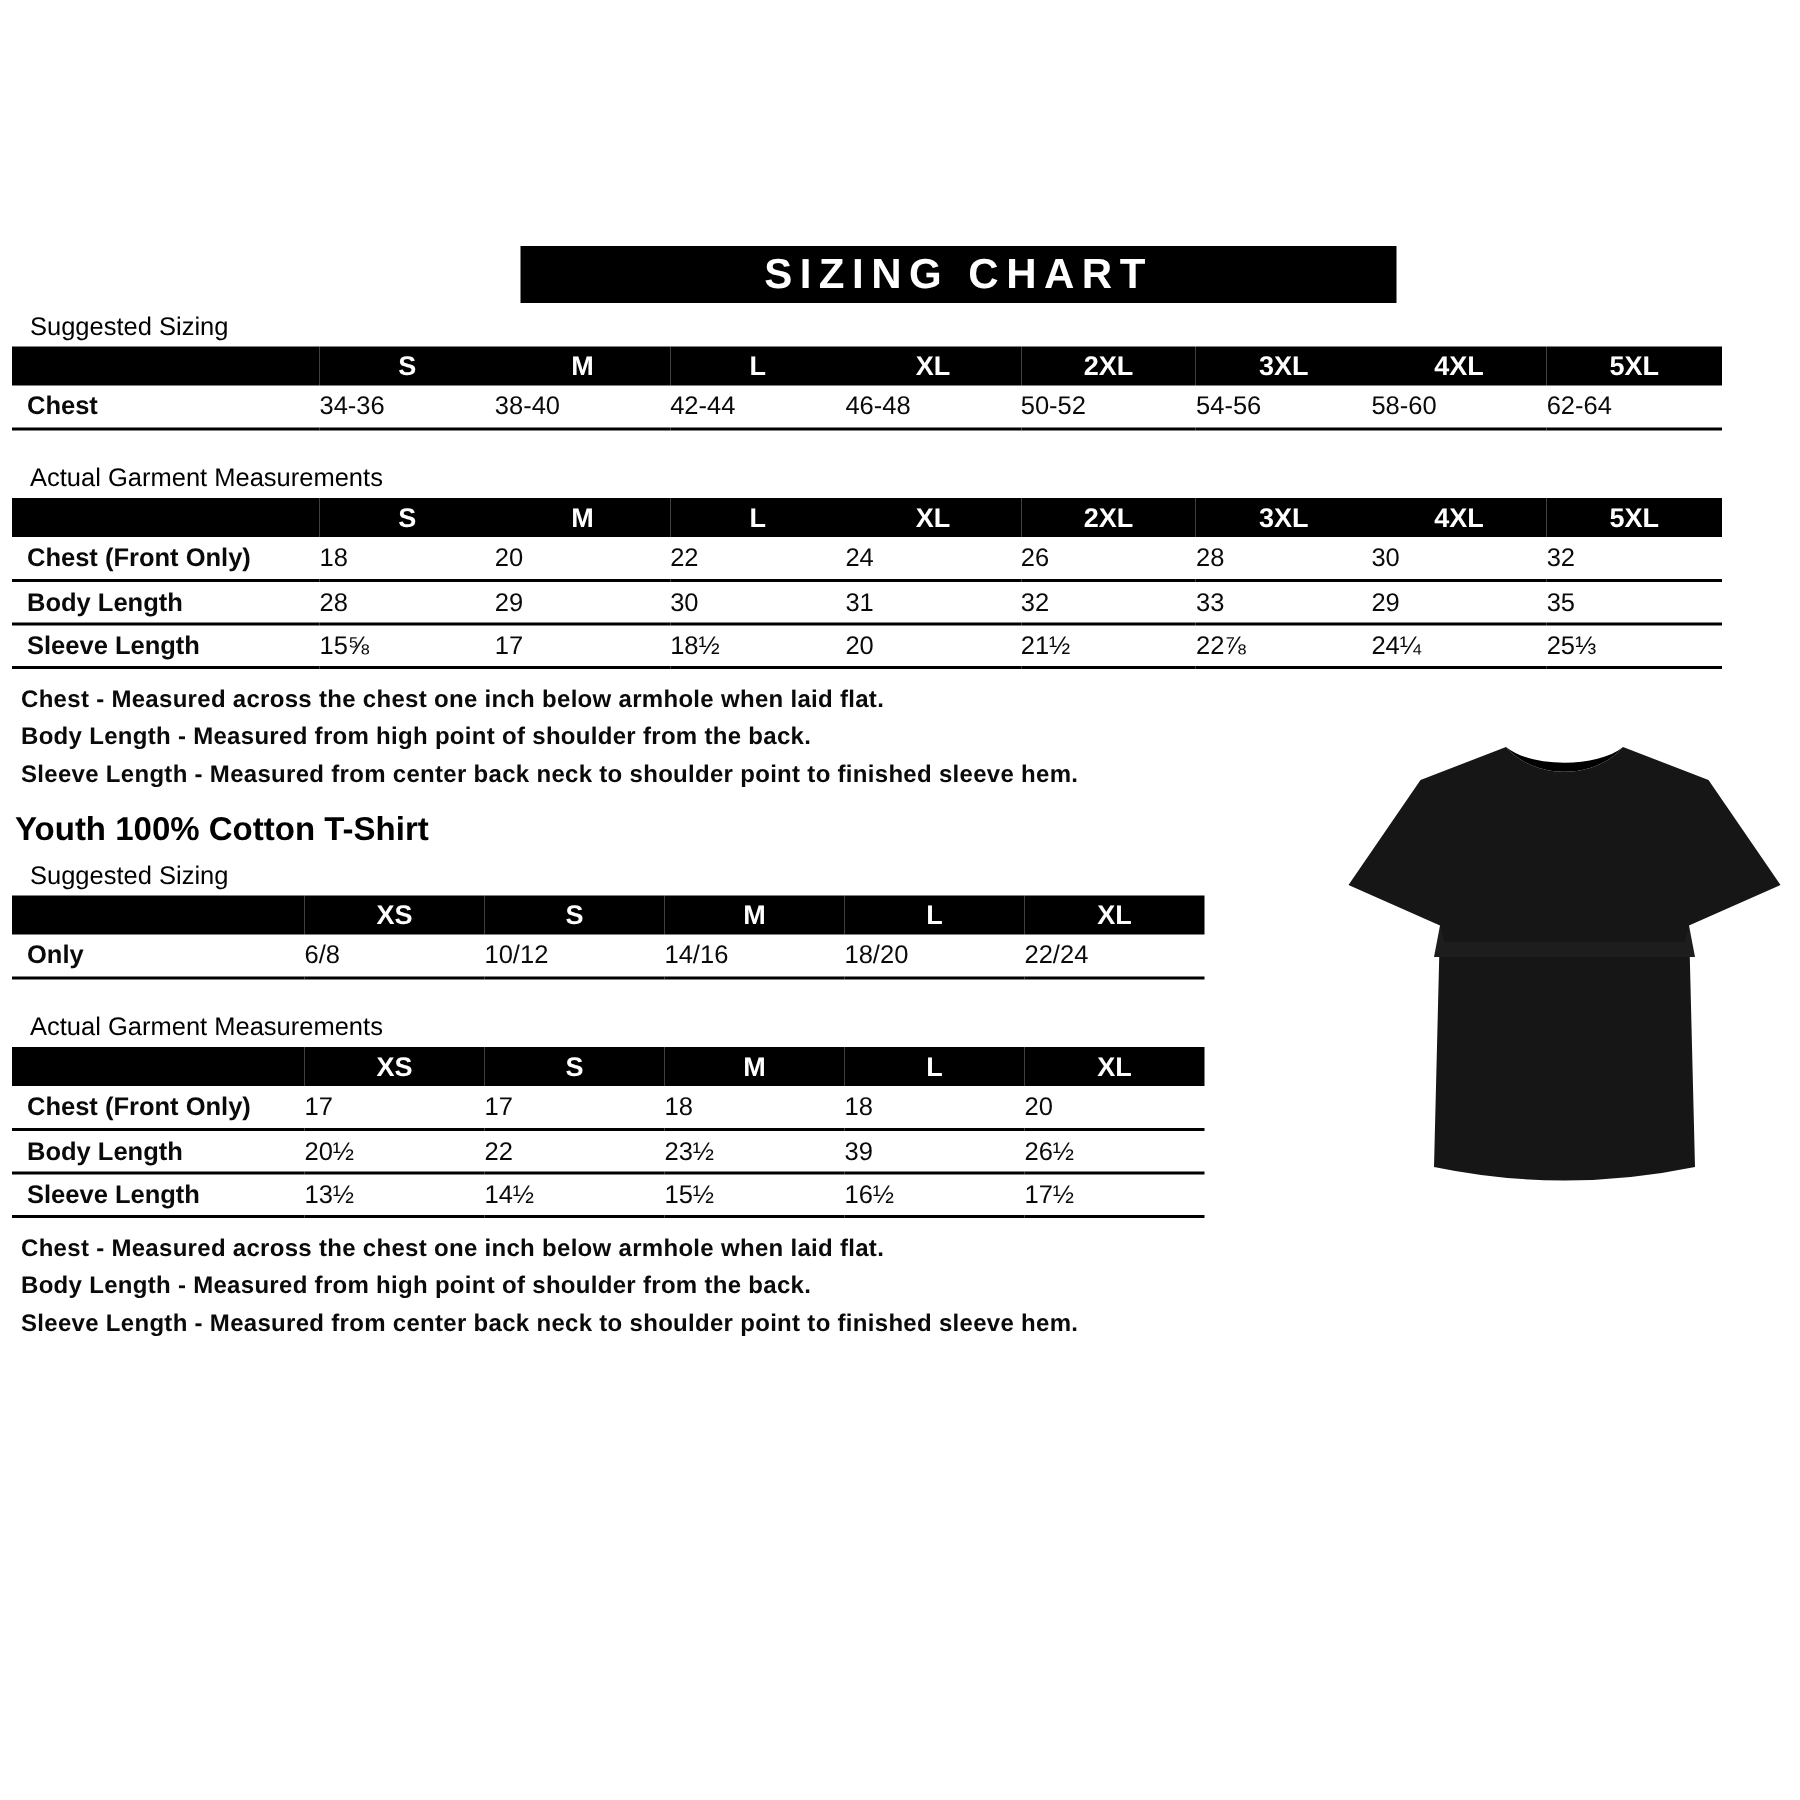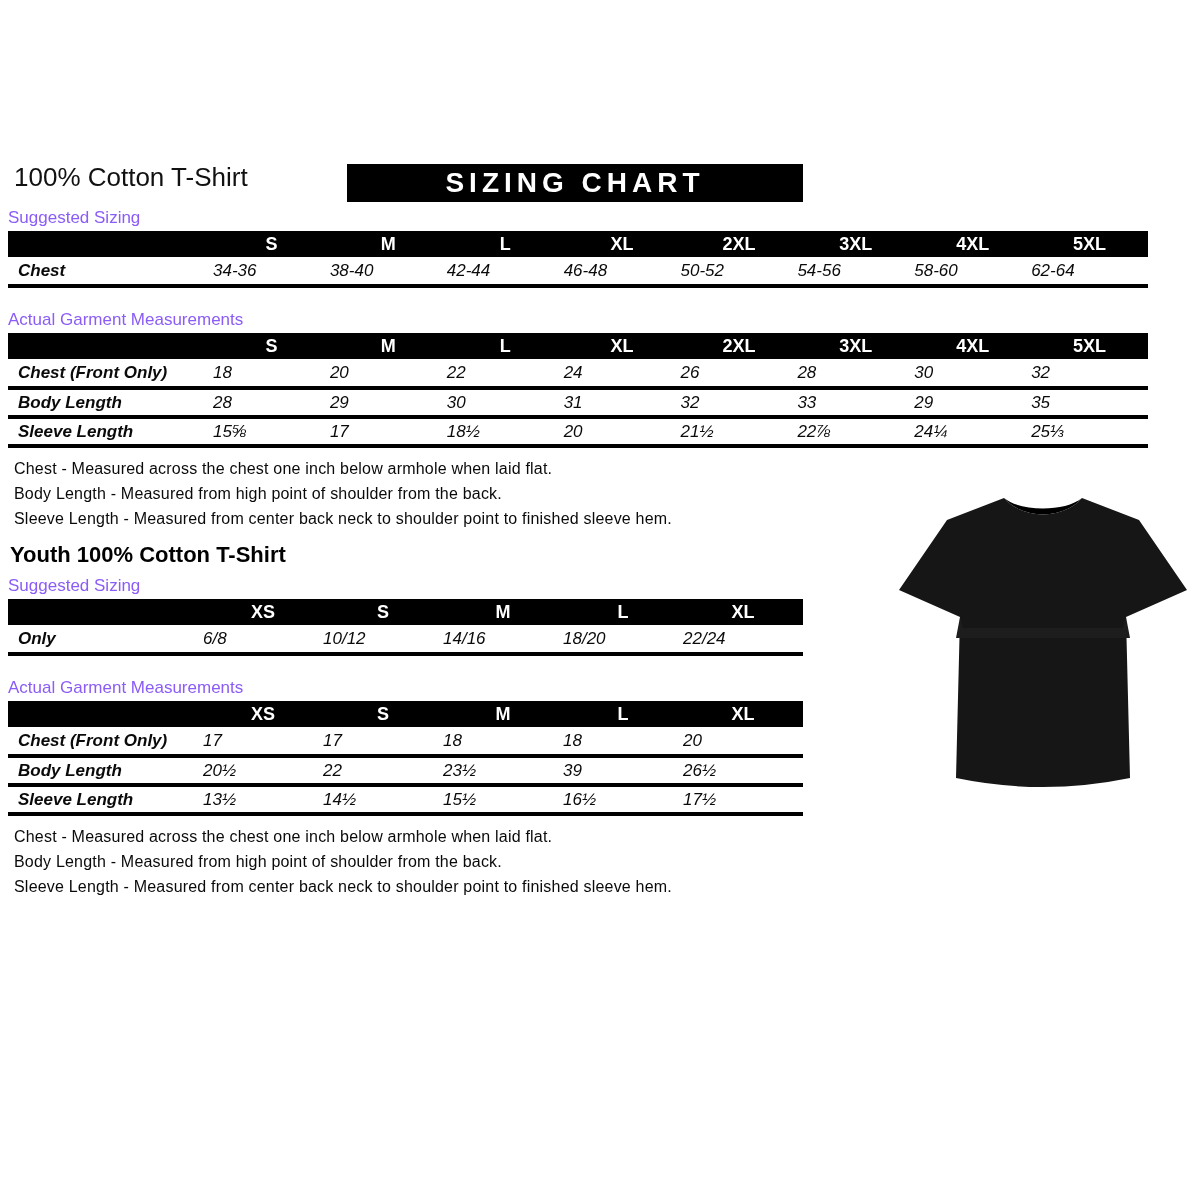--- a/index.html
+++ b/index.html
@@ -2,51 +2,50 @@
 <html><head>
 <meta charset="utf-8">
 <style>
   * { margin:0; padding:0; box-sizing:border-box; }
   html,body { width:1200px; height:1200px; background:#ffffff;
     font-family:"Liberation Sans", sans-serif; color:#0a0a0a; }
   .sheet { position:relative; width:1200px; height:1200px; overflow:hidden; padding-top:160px; }
 
   .top-row { position:relative; height:40px; }
   .adult-title { position:absolute; left:14px; top:2px; font-size:26px; font-weight:400; color:#111; }
-  .banner { position:absolute; left:347px; top:4px; width:456px; height:38px;
+  .banner { position:absolute; left:347px; top:4px; width:584px; height:38px;
     background:#000; color:#fff; font-weight:700; font-size:28px; letter-spacing:5px;
     text-align:center; line-height:38px; }
 
-  .section-label { margin:8px 0 3px 8px; font-size:17px; color:#8b5cf6; }
+  .section-label { margin:8px 0 3px 20px; font-size:17px; color:#000000; }
 
   table.size-table { border-collapse:collapse; margin-left:8px; table-layout:fixed; }
   table.adult-w { width:1140px; }
   table.youth-w { width:795px; }
   thead th { background:#000; color:#fff; font-weight:700; font-size:18px; height:26px; text-align:center; }
   tbody td { font-size:17px; height:29px; }
-  tbody tr { border-bottom:4px solid #000000;font-style:italic; }
+  tbody tr { border-bottom:2px solid #000000; }
   th.label-col, td.label-col { text-align:left; padding-left:10px; }
   td.label-col { font-weight:700; }
   .adult-w .label-col { width:205px; }
   .youth-w .label-col { width:195px; }
 
-  .notes { margin:12px 12px 0 14px; }
+  .notes { margin:12px 12px 0 14px;font-weight:bold; }
   .note { font-size:16px; margin-bottom:7px; letter-spacing:0.2px; }
 
   .youth-title { margin:14px 0 0 10px; font-size:22px; font-weight:700; color:#000; }
 
   .tee { position:absolute; left:893px; top:478px; width:300px; height:340px; }
 </style>
 </head>
 <body>
 
 <div class="sheet">
 
   <div class="top-row">
-    <h1 class="adult-title">100% Cotton T-Shirt</h1>
     <div class="banner">SIZING CHART</div>
   </div>
 
   <div class="section-label">Suggested Sizing</div>
   <table class="size-table adult-w">
       <thead>
         <tr>
           <th class="label-col"></th>
           <th>S</th>
           <th>M</th>

